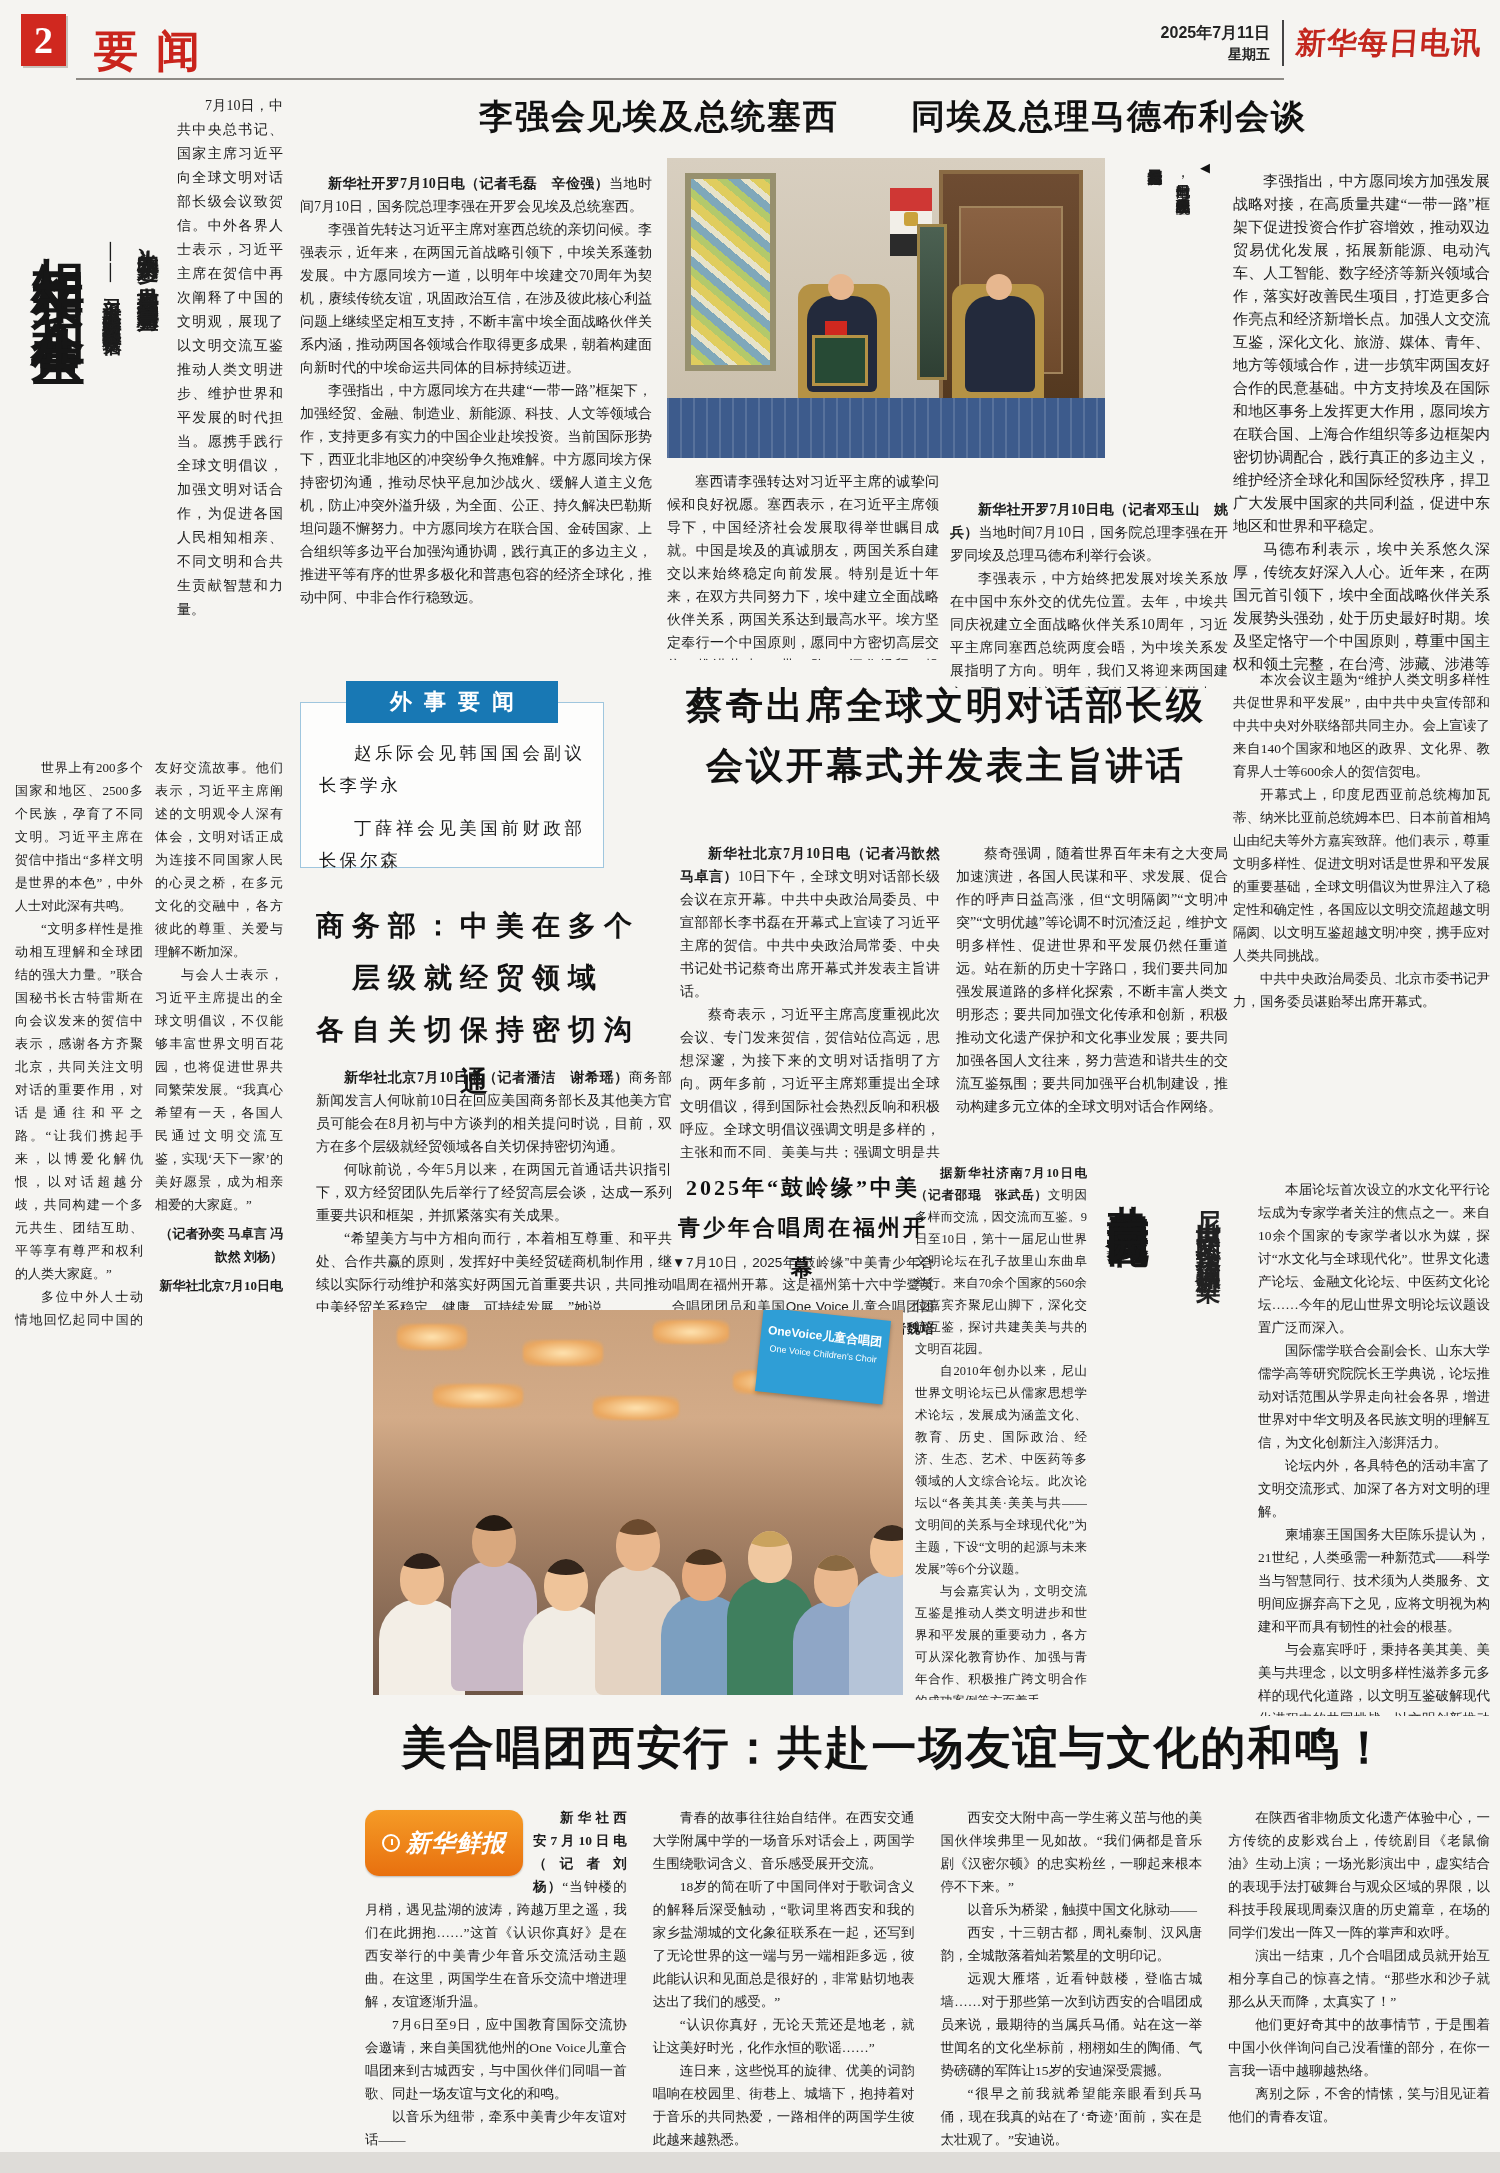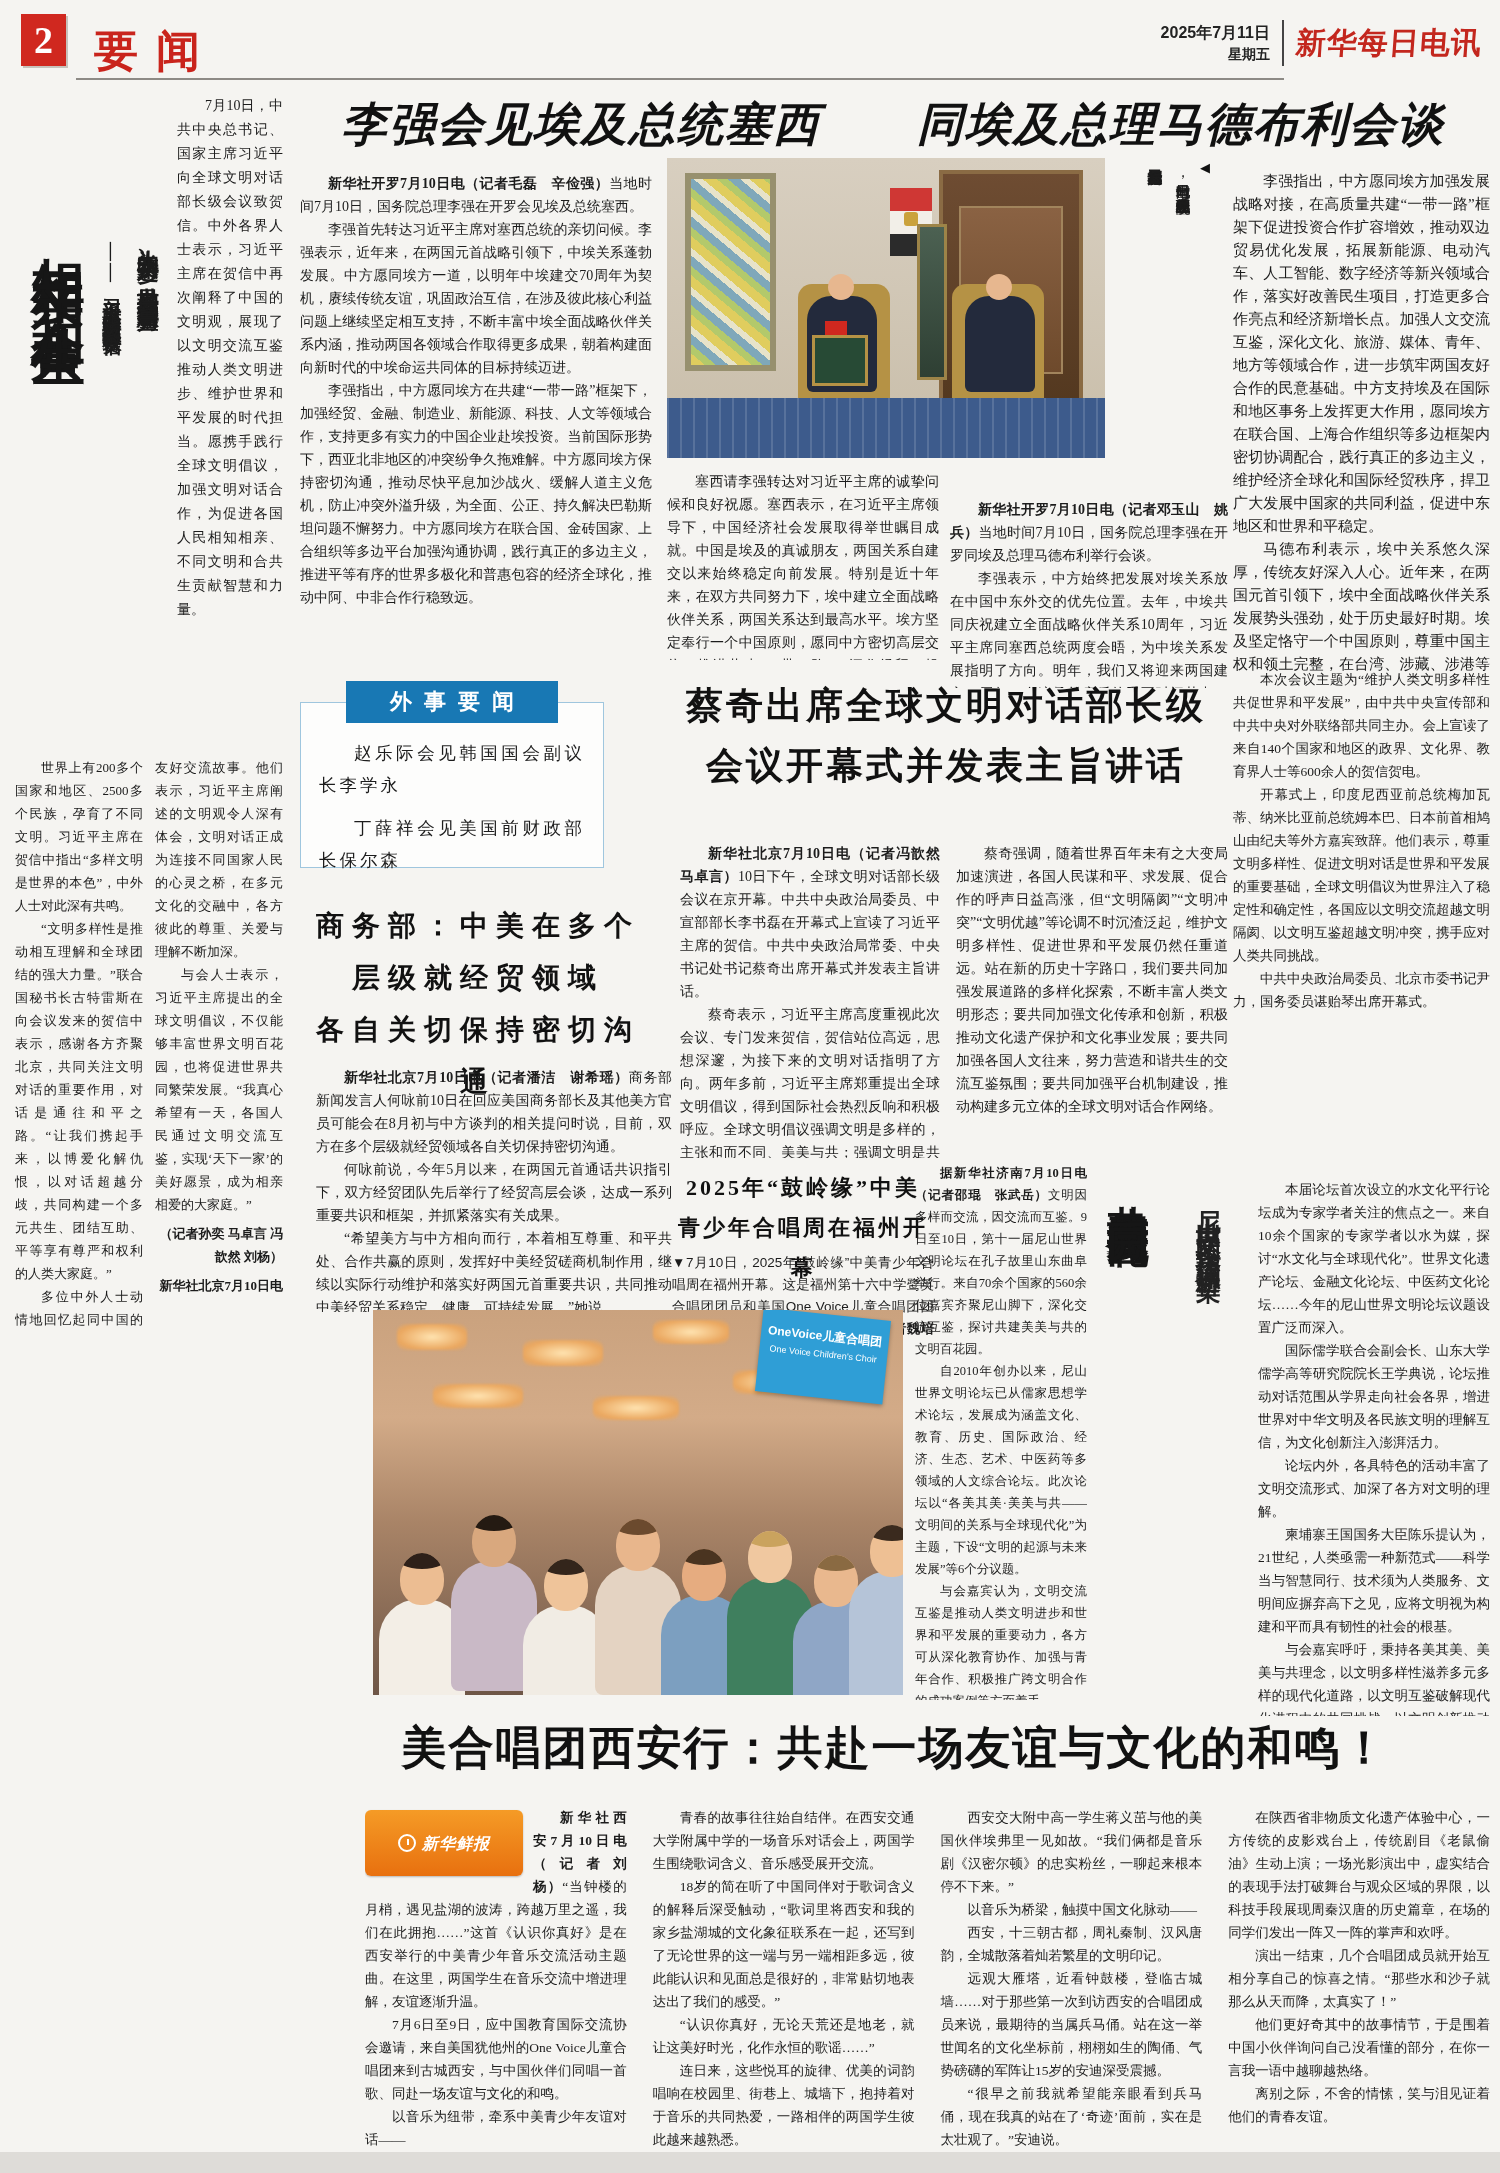--- a/index.html
+++ b/index.html
@@ -39,21 +39,21 @@
   .rail-sub-main { position:absolute; left:118px; top:140px; height:515px; font-size:22px;
     font-weight:bold; letter-spacing:2px; }
   #rail-lead { position:absolute; right:0; top:2px; width:106px; height:648px;
     font-size:14px; line-height:24px; }
   #rail-body { position:absolute; left:15px; top:756px; width:268px; height:1320px;
     column-count:2; column-gap:12px; font-size:13px; line-height:23px; }
   .credit-line { text-align:right !important; text-indent:0 !important; font-weight:bold; margin-top:6px !important; }
 
   
   #li-headline { position:absolute; left:300px; top:94px; width:1186px; text-align:center;
-    font-size:46px; font-weight:bold; letter-spacing:2px; color:#111;font-style:italic; }
+    font-size:34px; font-weight:bold; letter-spacing:2px; color:#111; }
   #li-colA { position:absolute; left:300px; top:172px; width:352px; height:488px;
     font-size:14px; line-height:23px; }
   #li-colB { position:absolute; left:667px; top:470px; width:272px; height:190px;
     font-size:14px; line-height:23px; }
   #li-colC { position:absolute; left:950px; top:470px; width:278px; height:190px;
     font-size:14px; line-height:23px;margin-top:28px; }
   #li-colD { position:absolute; left:1233px; top:158px; width:257px; height:502px;
     font-size:15px; line-height:23px;margin-top:12px; }
 
   
@@ -153,22 +153,22 @@
     font-weight:bold; letter-spacing:5px; color:#222; }
   #nishan-col2 { position:absolute; left:1258px; top:1162px; width:232px; height:538px;
     font-size:13.5px; line-height:23px;margin-top:16px; }
 
   
   #xian-head { position:absolute; left:300px; top:1718px; width:1190px; text-align:center;
     font-size:45px; font-weight:bold; letter-spacing:2px; color:#111; }
   #xian-body { position:absolute; left:365px; top:1806px; width:1125px; height:348px;
     column-count:4; column-gap:26px; font-size:13.5px; line-height:23px; }
   .fresh-logo { float:left; width:158px; height:66px; margin:4px 10px 6px 0;
-    background:linear-gradient(#f59b26,#e8700f); border-radius:6px; display:flex;
-    align-items:center; justify-content:center; color:#fff; font-size:16px; font-weight:bold;
+    background:linear-gradient(#f59b26,#e8700f); border-radius:14px; display:flex;
+    align-items:center; justify-content:center; color:#fff; font-size:24px; font-weight:bold;
     font-style:italic; letter-spacing:1px; box-shadow:0 1px 2px rgba(0,0,0,.25); }
   .logo-icon { display:inline-block; width:18px; height:18px; border:2px solid #fff;
     border-radius:50%; margin-right:6px; position:relative; }
   .logo-icon i { position:absolute; left:7px; top:3px; width:2px; height:6px; background:#fff; display:block; }
 
   
   #footer-strip { position:absolute; left:0; top:2152px; width:1500px; height:21px; background:#dedcd8; }
 </style>
 </head>
 <body>

